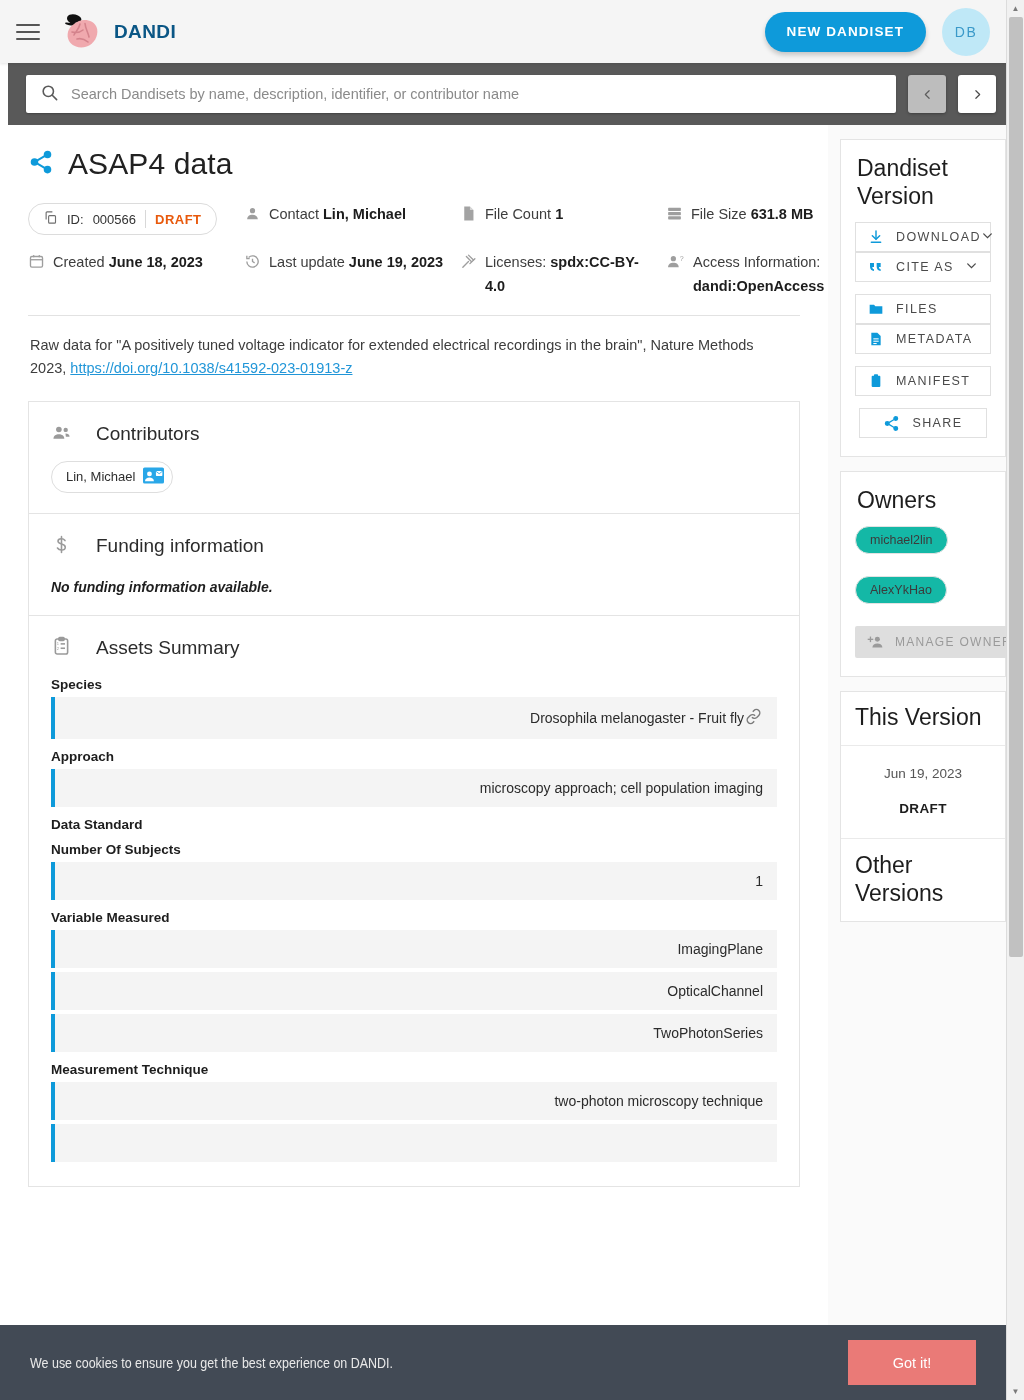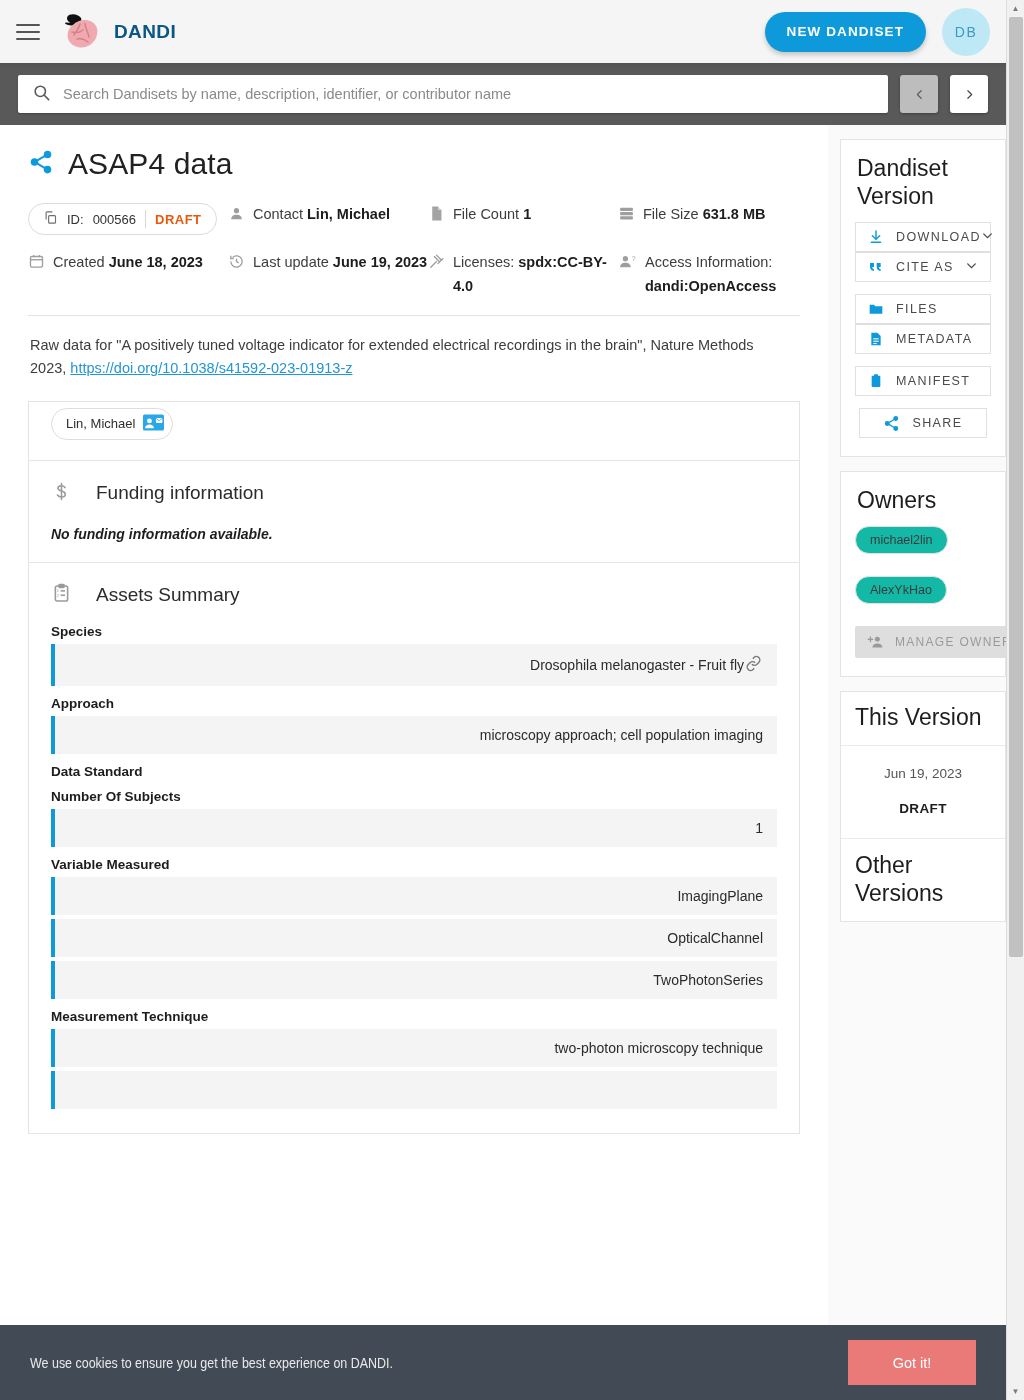--- a/index.html
+++ b/index.html
@@ -32,21 +32,21 @@
     box-shadow:0 3px 5px rgba(0,0,0,0.2); font-family:inherit;
   }
   .avatar {
     width:48px; height:48px; border-radius:50%; background:#bfe8f7;
     color:#3a99c9; display:flex; align-items:center; justify-content:center;
     font-size:14px; font-weight:500; letter-spacing:1.5px; margin-left:16px; cursor:pointer;
   }
 
   
   .searchstrip {
-    position:absolute; left:0; top:63px; width:1006px; height:62px;
+    position:absolute; left:8px; top:63px; width:1006px; height:62px;
     background:#595959; display:flex; align-items:center; padding:0 18px; gap:12px;
     z-index: 25;
   }
   .searchbox {
     flex:1; height:38px; background:#fff; border-radius:2px;
     display:flex; align-items:center; padding:0 14px; gap:12px;
     box-shadow:0 1px 2px rgba(0,0,0,0.25);
   }
   .searchbox input {
     flex:1; border:none; outline:none; font-size:14.5px; color:#333;
@@ -72,21 +72,21 @@
 
   
   .title-row { display:flex; align-items:center; gap:14px; margin-bottom:22px; }
   .title-row h1 { font-size:30px; font-weight:400; color:#212121; letter-spacing:0.1px; }
   .share-glyph { color:#0e9ada; }
 
   
   .meta-grid {
     display:grid; grid-template-columns: 200px 200px 190px 180px;
     row-gap:16px; column-gap:0; align-items:start;
-    padding-bottom:16px; border-bottom:1px solid #e2e2e2;
+    padding-bottom:16px; border-bottom:1px solid #e2e2e2;gap:16px;
   }
   .meta-item { display:flex; align-items:flex-start; gap:8px; font-size:14.5px; color:#3d3d3d; line-height:1.65; }
   .meta-item .mi-icon { flex:0 0 auto; color:#9e9e9e; margin-top:2px; }
   .meta-item b { color:#1d1d1d; font-weight:bold; }
   .id-chip {
     grid-column: 1; display:inline-flex; align-items:center; gap:9px;
     border:1px solid #dcdcdc; border-radius:18px; height:32px; padding:0 14px;
     font-size:13px; color:#333; width:fit-content; cursor:pointer; background:#fff;
   }
   .id-chip .sep { width:1px; height:18px; background:#d8d8d8; }
@@ -353,20 +353,31 @@
           </span>
           <span><span>Access Information: </span><b>dandi:OpenAccess</b></span>
         </div>
       </div>
 
       <div class="description">
         <span>Raw data for "A positively tuned voltage indicator for extended electrical recordings in the brain", Nature Methods 2023, </span><a href="#">https://doi.org/10.1038/s41592-023-01913-z</a>
       </div>
 
       <div class="card first">
+        <div class="card-head">
+          <span class="ch-icon">
+            <svg width="21" height="21" viewBox="0 0 24 24" fill="currentColor">
+                <circle cx="9" cy="8.5" r="3.2"></circle>
+                <circle cx="16.8" cy="9" r="2.5"></circle>
+                <path d="M2.8 19c0-3.4 2.8-5.1 6.2-5.1s6.2 1.7 6.2 5.1z"></path>
+                <path d="M16.5 13.2c2.7 0 4.7 1.3 4.7 3.7h-4.2z"></path>
+              </svg>
+          </span>
+          <h2>Contributors</h2>
+        </div>
         <div class="card-body">
           <span class="person-chip">
             <span>Lin, Michael</span>
             <span>
               <svg width="21" height="17" viewBox="0 0 26 20">
                   <rect x="0" y="0" width="26" height="20" rx="2" fill="#29a7e8"></rect>
                   <circle cx="8" cy="8" r="3" fill="#fff"></circle>
                   <path d="M2.5 17c0-3 2.6-4.6 5.5-4.6S13.5 14 13.5 17z" fill="#fff"></path>
                   <rect x="16" y="4.5" width="8" height="6" rx="0.8" fill="#fff"></rect>
                   <path d="M16 4.8l4 3 4-3" stroke="#29a7e8" stroke-width="1" fill="none"></path>

